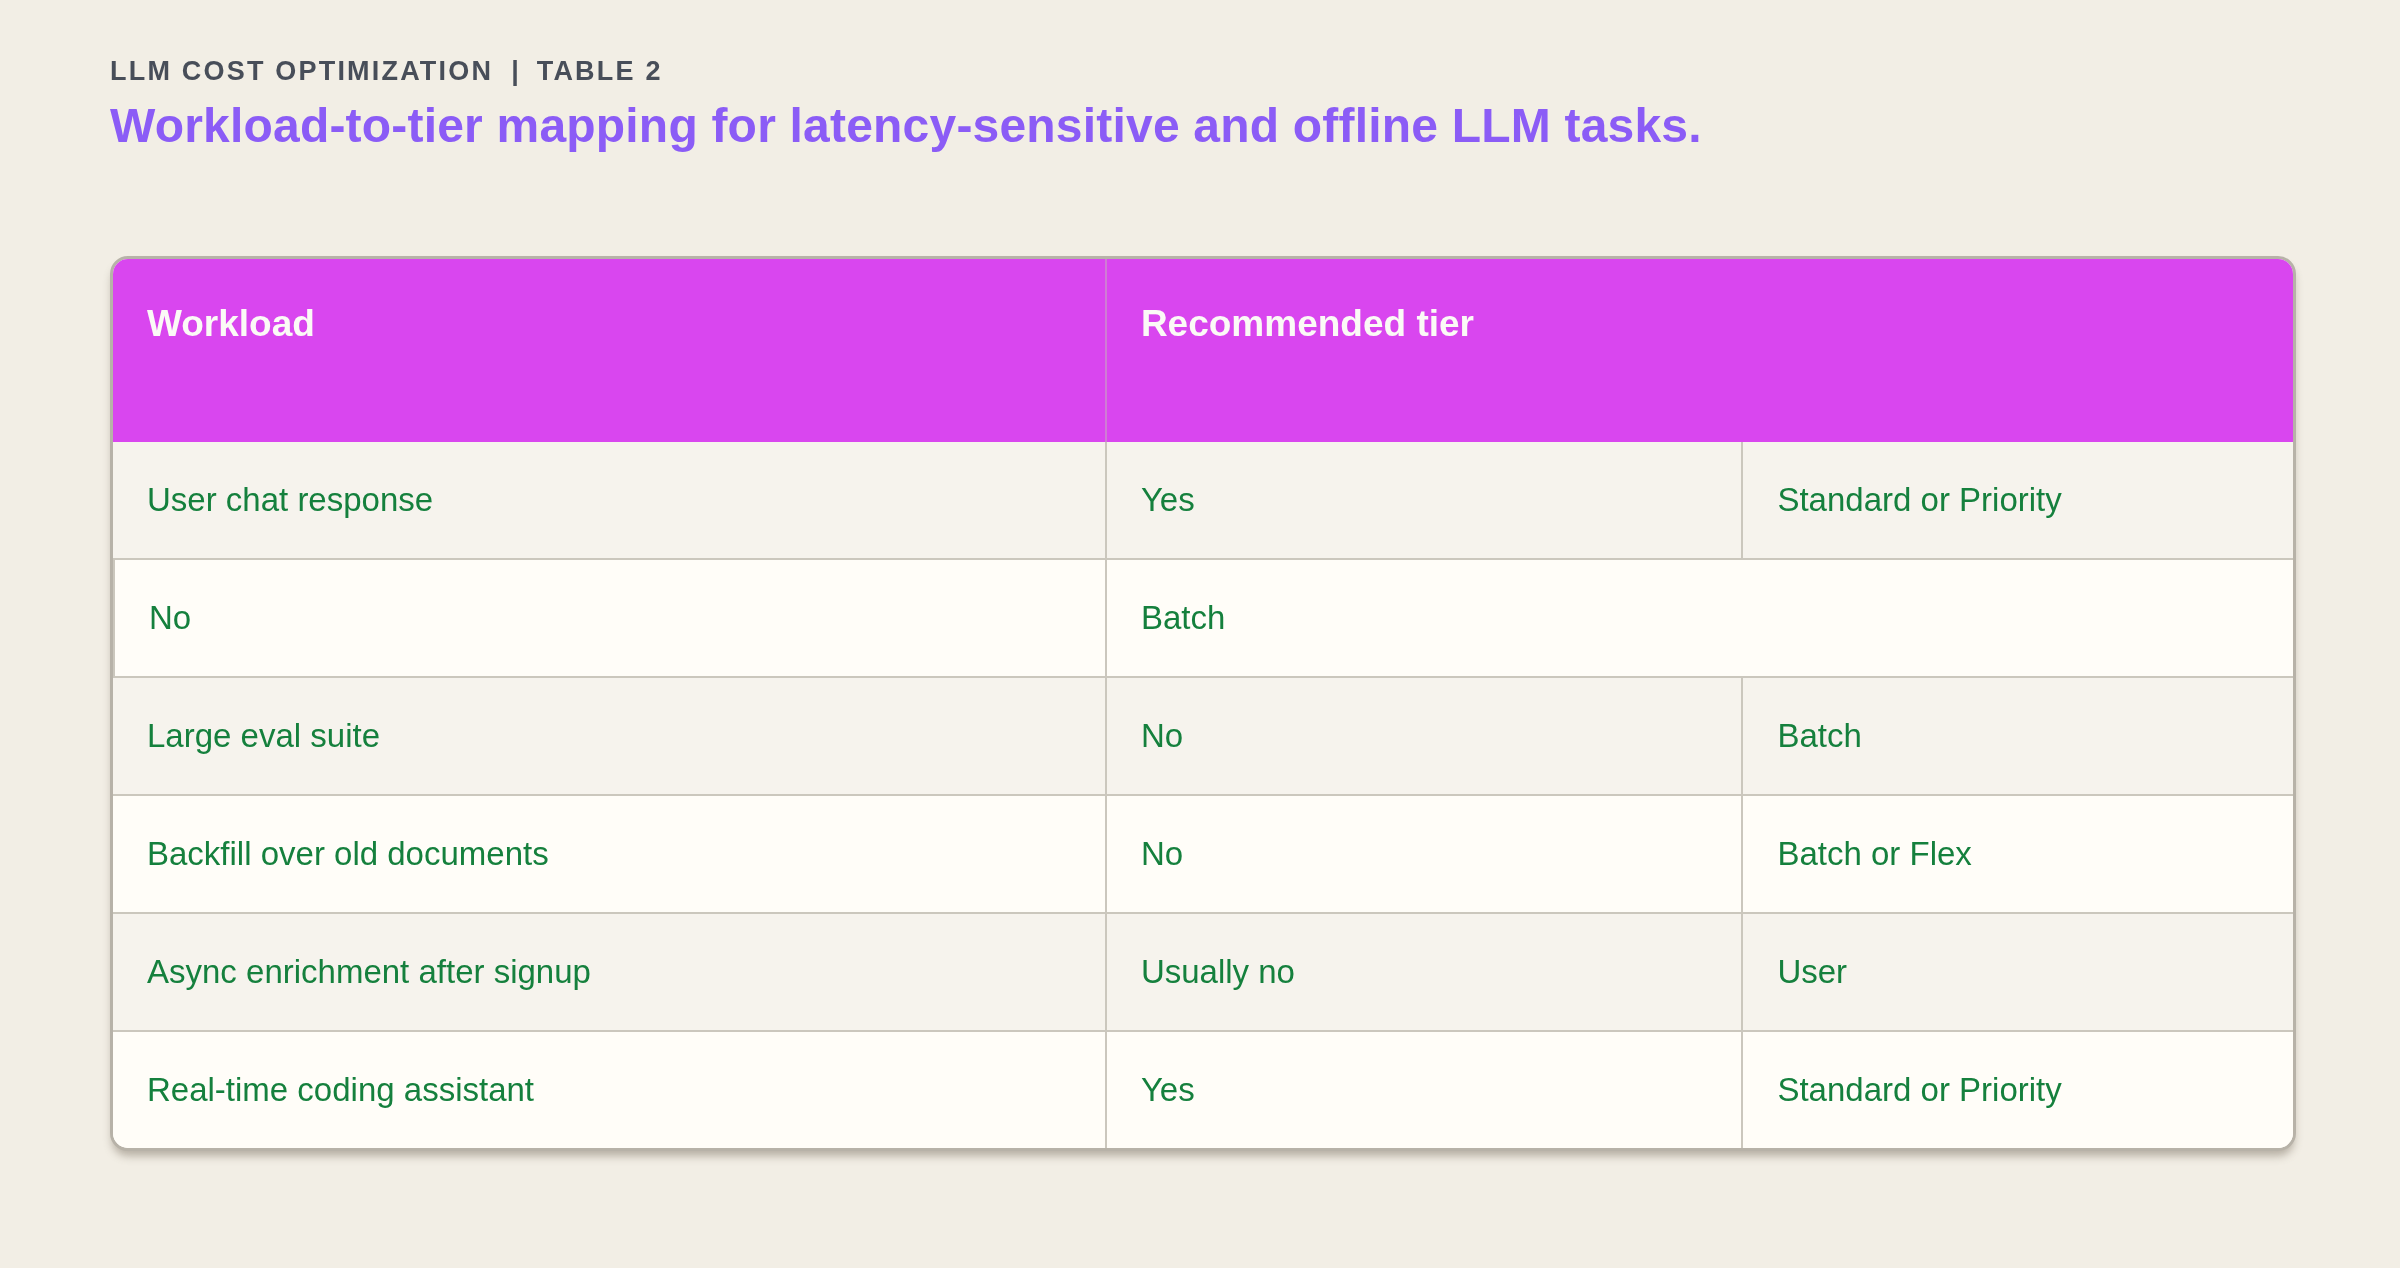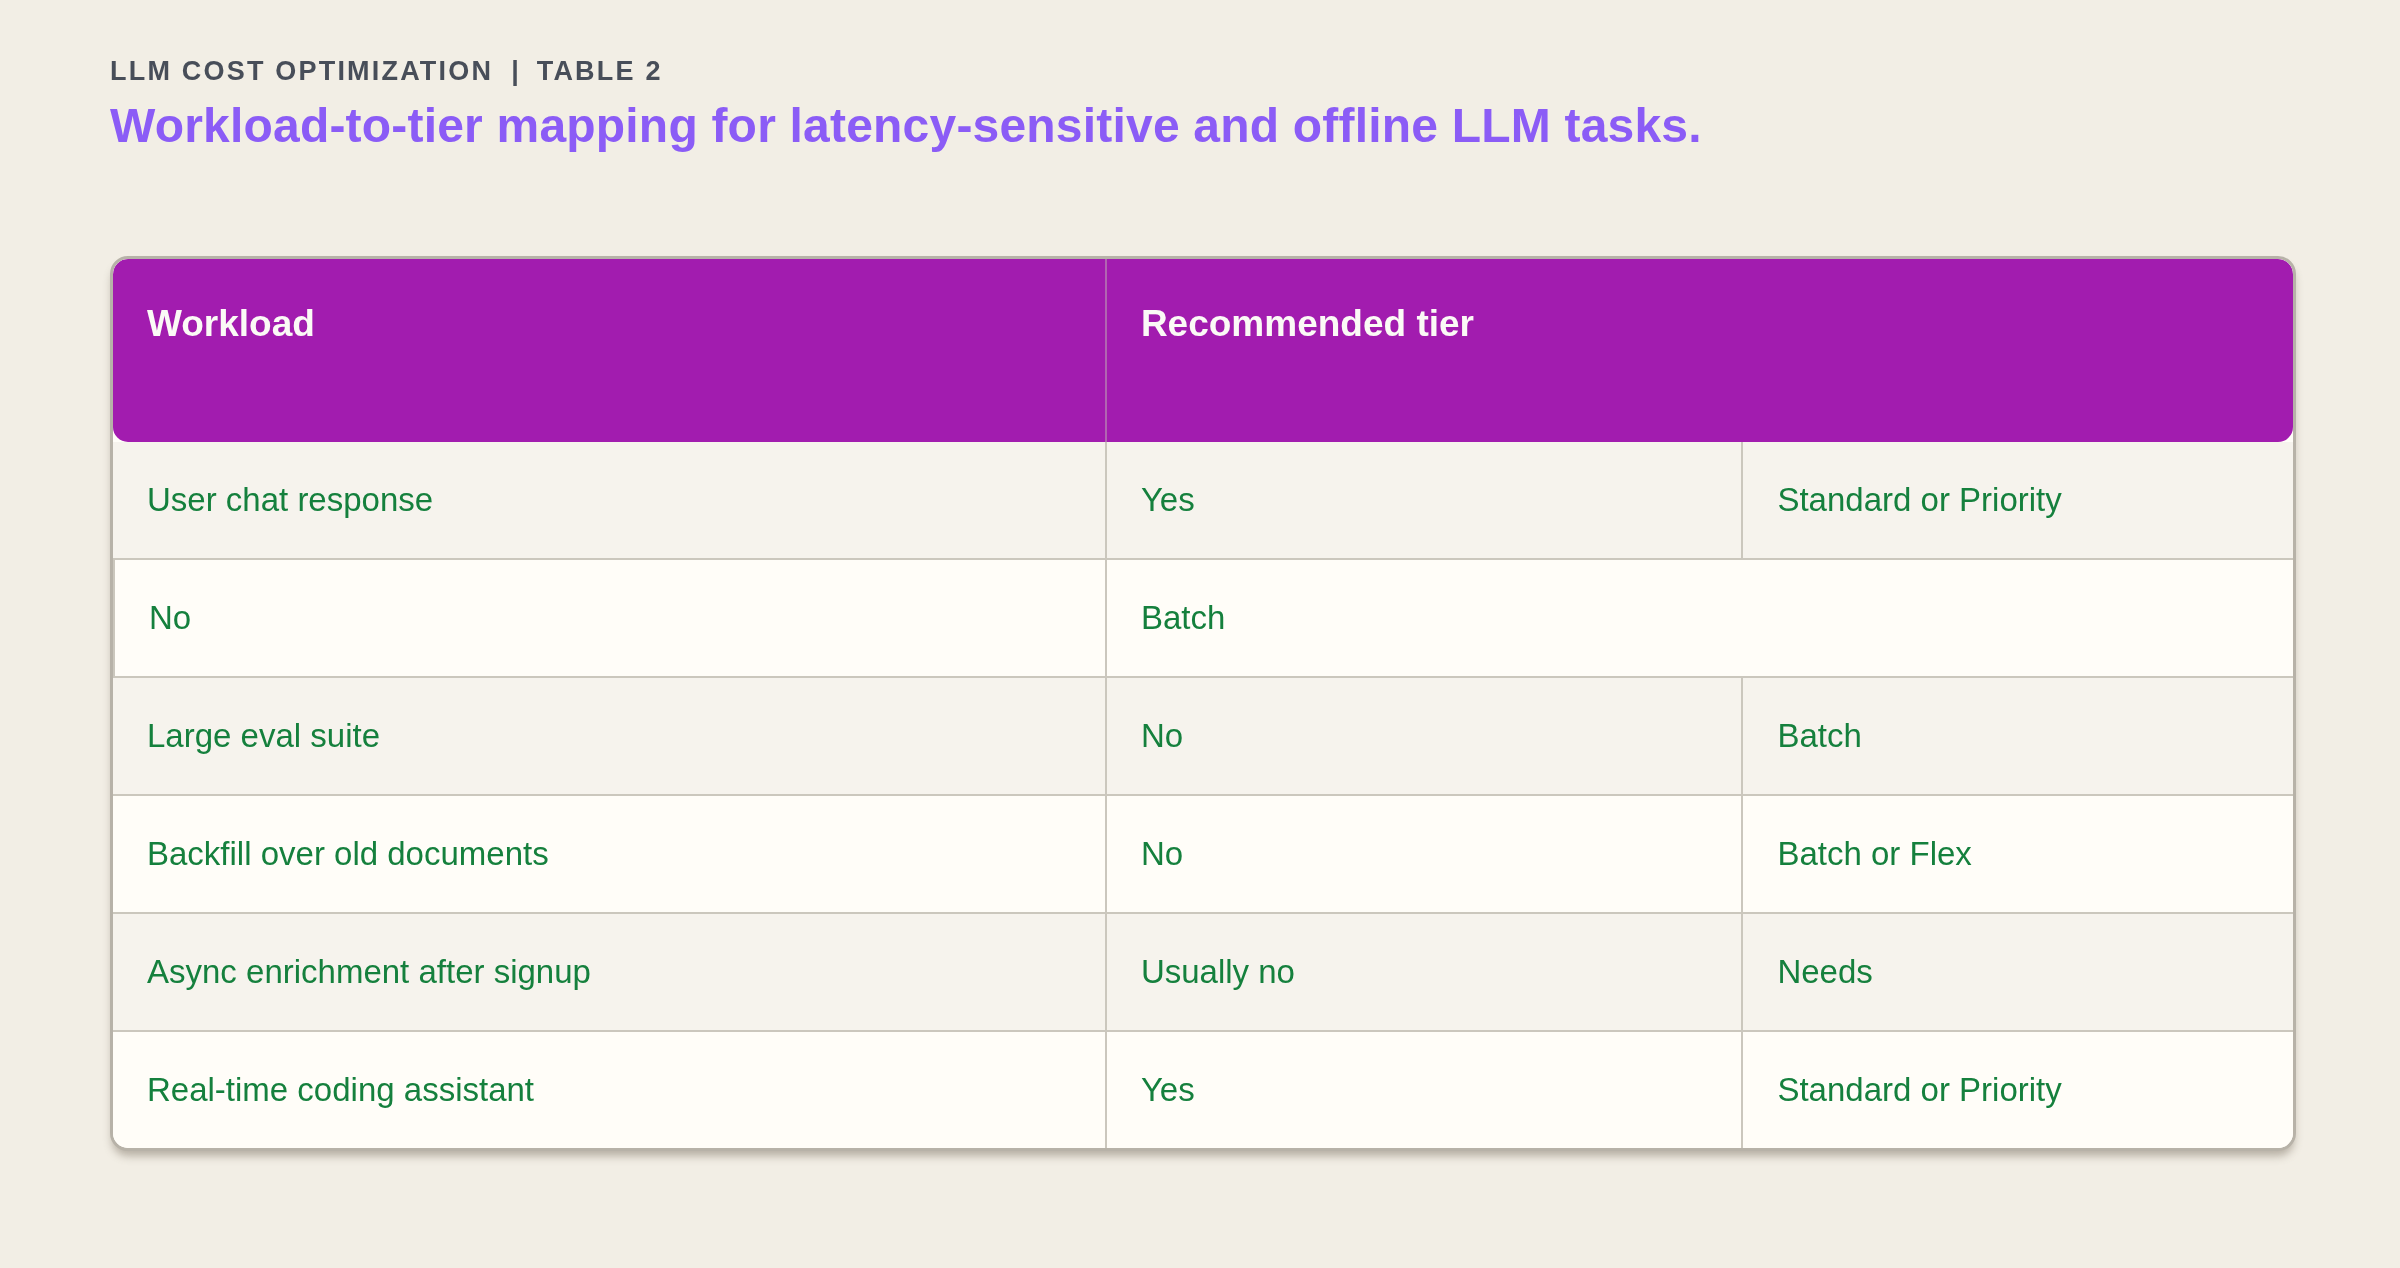--- a/index.html
+++ b/index.html
@@ -50,23 +50,22 @@
     overflow: hidden;
     background: #fffdf8;
     box-shadow: 0 7px 9px -2px rgba(110, 100, 85, 0.45);
     box-sizing: border-box;
   }
   .grid-row {
     display: grid;
     grid-template-columns: 45.5% 29.2% 25.3%;
   }
   .header-row {
-    background: #a21caf;
+    background: #d946ef;
     min-height: 183px;
-    border-radius: 15px;
   }
   .header-cell {
     padding: 38px 30px 30px 34px;
     color: #fbfaf6;
     font-size: 37px;
     font-weight: bold;
     line-height: 1.45;
     box-sizing: border-box;
   }
   .header-cell.col-2,
@@ -147,21 +146,21 @@
 
       <div class="grid-row body-row">
         <div class="body-cell col-1">Backfill over old documents</div>
         <div class="body-cell col-2">No</div>
         <div class="body-cell col-3">Batch or Flex</div>
       </div>
 
       <div class="grid-row body-row">
         <div class="body-cell col-1">Async enrichment after signup</div>
         <div class="body-cell col-2">Usually no</div>
-        <div class="body-cell col-3">Needs</div>
+        <div class="body-cell col-3">User</div>
       </div>
 
       <div class="grid-row body-row">
         <div class="body-cell col-1">Real-time coding assistant</div>
         <div class="body-cell col-2">Yes</div>
         <div class="body-cell col-3">Standard or Priority</div>
       </div>
 
     </div>
   </div>

